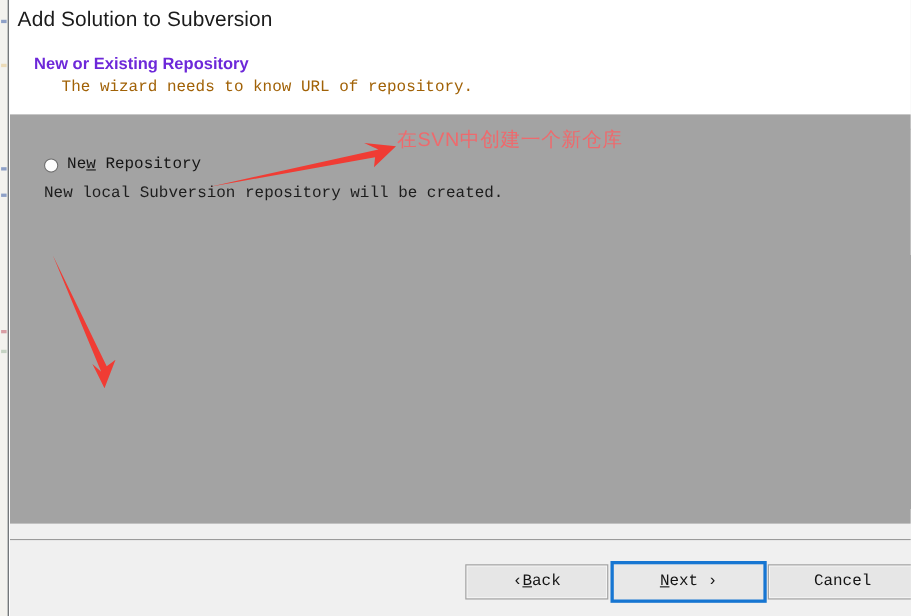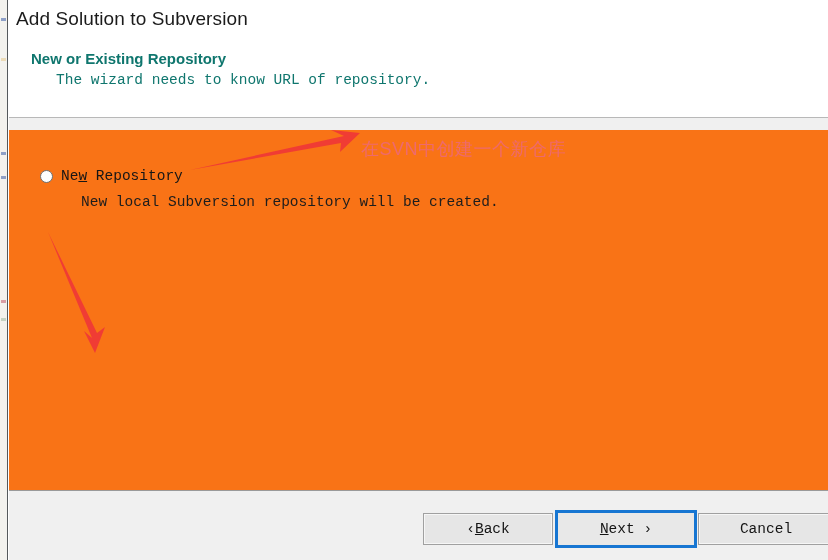--- a/index.html
+++ b/index.html
@@ -57,39 +57,39 @@
     font-size: 19px;
     color: #1b1b1b;
     letter-spacing: .1px;
     white-space: nowrap;
   }
   #header-heading {
     position: absolute;
     left: 22px; top: 50px;
     font-size: 15px;
     font-weight: bold;
-    color: #0f766e;
+    color: #6d28d9;
     white-space: nowrap;
   }
   #header-subtext {
     position: absolute;
     left: 47px; top: 72px;
     font-family: "Liberation Mono", monospace;
     font-size: 14.5px;
-    color: #0f766e;
+    color: #a16207;
     white-space: nowrap;
   }
 
   
   #body-area {
     position: absolute;
-    left: 0; top: 130px;
+    left: 0; top: 104px;
     width: 819px;
     height: 372px;
-    background: #f97316;
+    background: #a3a3a3;
   }
 
   .option-group { position: absolute; }
   #option-new { left: 31px; top: 37px; }
   #option-existing { left: 31px; top: 105px; }
 
   .radio-row {
     display: flex;
     align-items: center;
     height: 18px;
@@ -118,33 +118,31 @@
     color: #161616;
     margin-left: 8px;
     white-space: nowrap;
   }
   .radio-label .acc { text-decoration: underline; }
 
   .option-desc {
     font-family: "Liberation Mono", monospace;
     font-size: 14.5px;
     color: #1d1d1d;
-    margin-left: 41px;
     margin-top: 9px;
     white-space: nowrap;
   }
 
   
   .annotation {
     position: absolute;
     color: #ee6a6d;
     font-size: 18px;
     white-space: nowrap;
     letter-spacing: .5px;
-    margin-top: 22px;
   }
   #annotation-new { left: 352px; top: 115px; }
   #annotation-existing { left: 110px; top: 327px; }
 
   #arrow-layer {
     position: absolute;
     left: 0; top: 0;
     width: 819px; height: 560px;
     pointer-events: none;
   }

